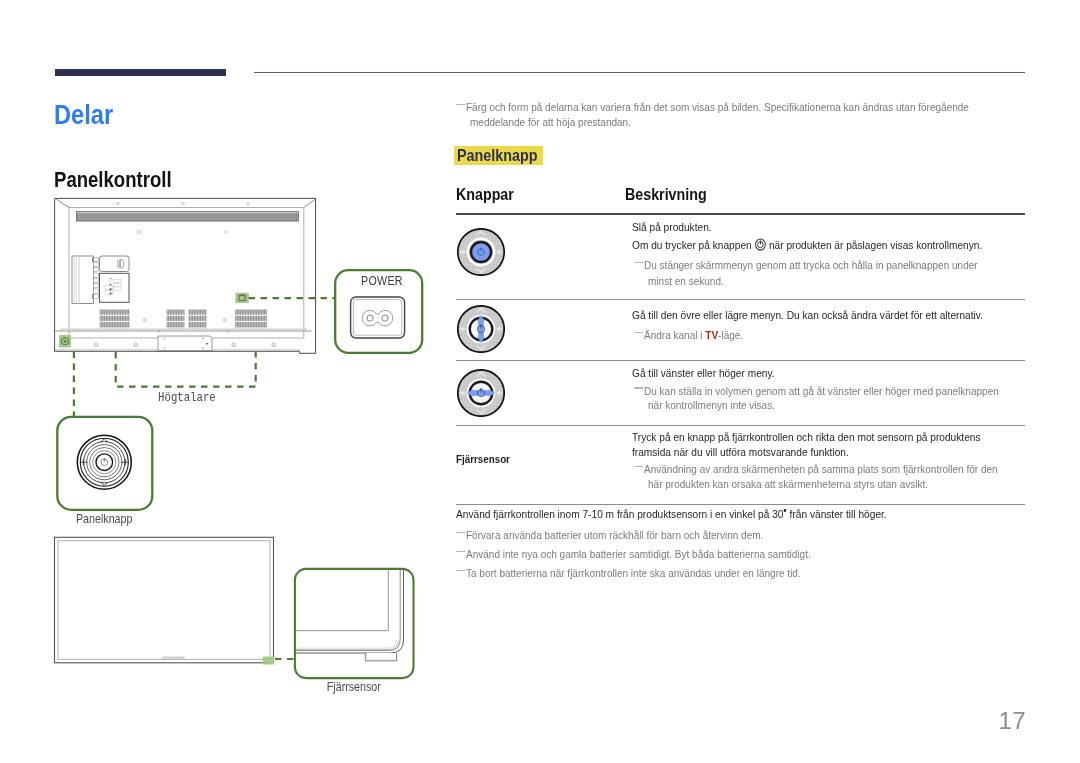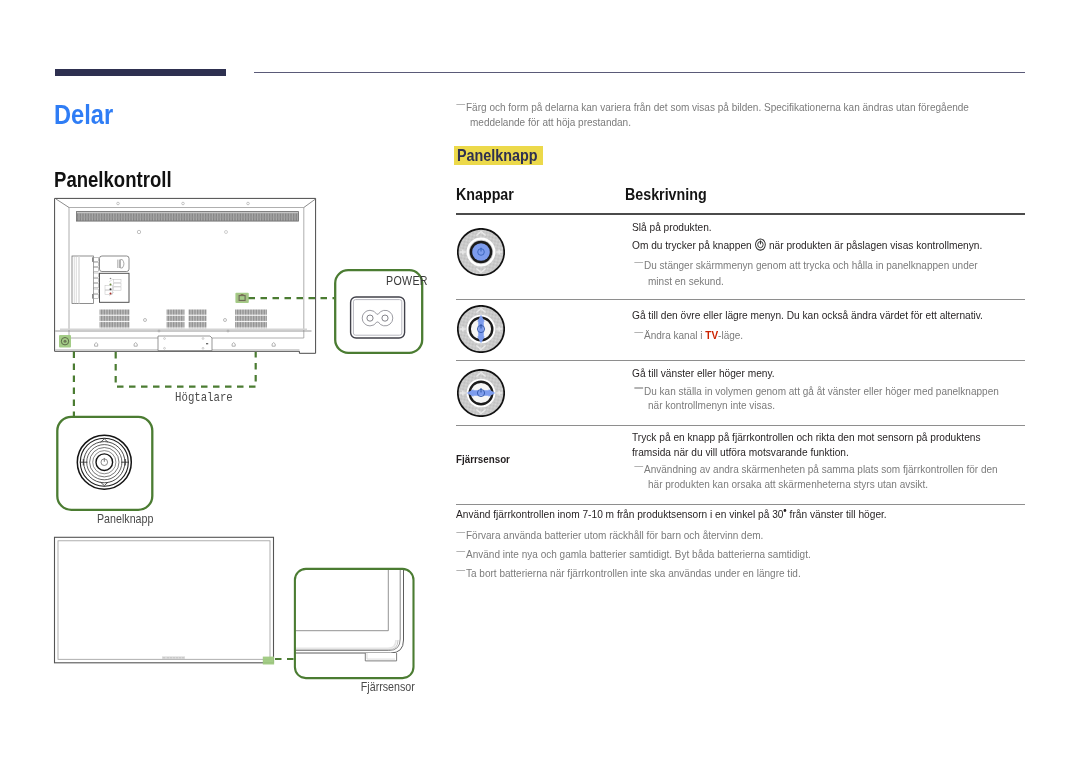--- a/index.html
+++ b/index.html
@@ -45,37 +45,38 @@
              line-height:19px; text-align:left; white-space:nowrap; }
   .pb-head span { display:inline-block; transform:scaleX(0.876); transform-origin:0 50%; margin-left:3px; }
 
   .th { position:absolute; top:185px; font-weight:bold; font-size:16.3px; color:#141414;
         white-space:nowrap; transform:scaleX(0.876); transform-origin:0 50%; }
 
   .rule { position:absolute; left:456px; width:569px; background:#8e8e8e; height:1px; }
   .rule.thick { height:1.7px; background:#4b4b4b; }
 
   
-  .dlabel { position:absolute; color:#4a4a4a; text-align:right; white-space:nowrap; }
+  .dlabel { position:absolute; color:#4a4a4a; text-align:center; white-space:nowrap; }
   .dlabel > span { display:inline-block; transform:scaleX(0.876); }
 
   svg { display:block; }
   .abs { position:absolute; }
 </style>
 </head>
 <body>
 
 <div class="page">
 
   <div class="hdr-bar"></div>
   <div class="hdr-line"></div>
 
   <div class="title">Delar</div>
   <div class="sect">Panelkontroll</div>
 
+  <div class="pgnum">17</div>
 
   <svg class="abs" style="left:0;top:0;width:0;height:0;" aria-hidden="true">
     <defs>
       <pattern id="knurl" width="2.0" height="2.0" patternUnits="userSpaceOnUse" patternTransform="rotate(40)">
         <rect width="2.0" height="2.0" fill="#f6f6f6"></rect>
         <path d="M0,0 L2.0,2.0 M-0.7,1.3 L0.7,2.7 M1.3,-0.7 L2.7,0.7" stroke="#6a6a6a" stroke-width="0.42"></path>
         <path d="M2.0,0 L0,2.0 M0.7,-0.7 L-0.7,0.7 M2.7,1.3 L1.3,2.7" stroke="#8f8f8f" stroke-width="0.3"></path>
       </pattern>
       <radialGradient id="knurlShade" cx="50%" cy="50%" r="50%">
         <stop offset="60%" stop-color="#000000" stop-opacity="0"></stop>

